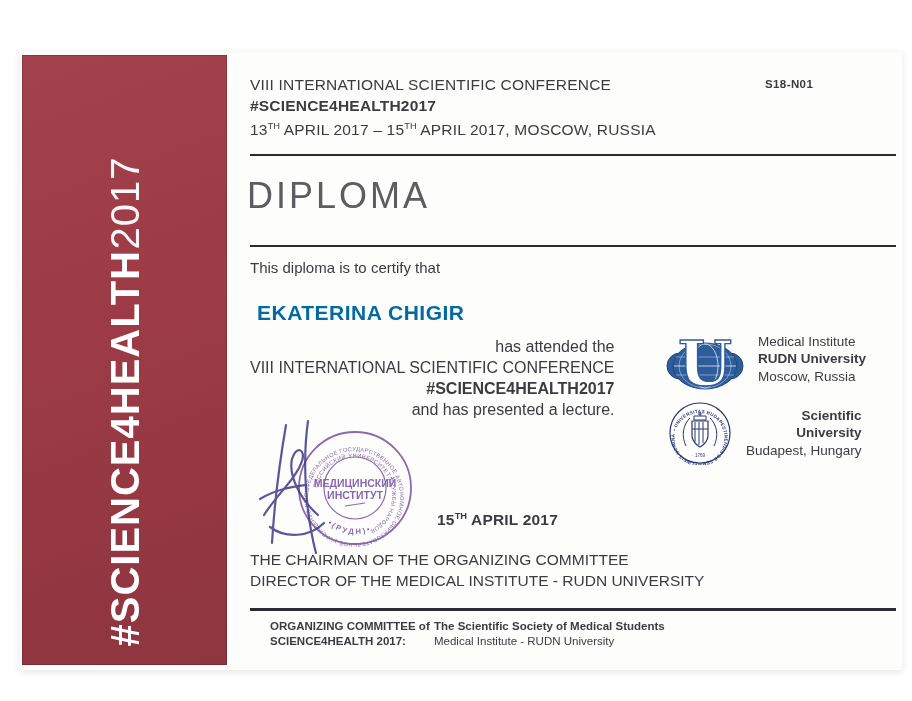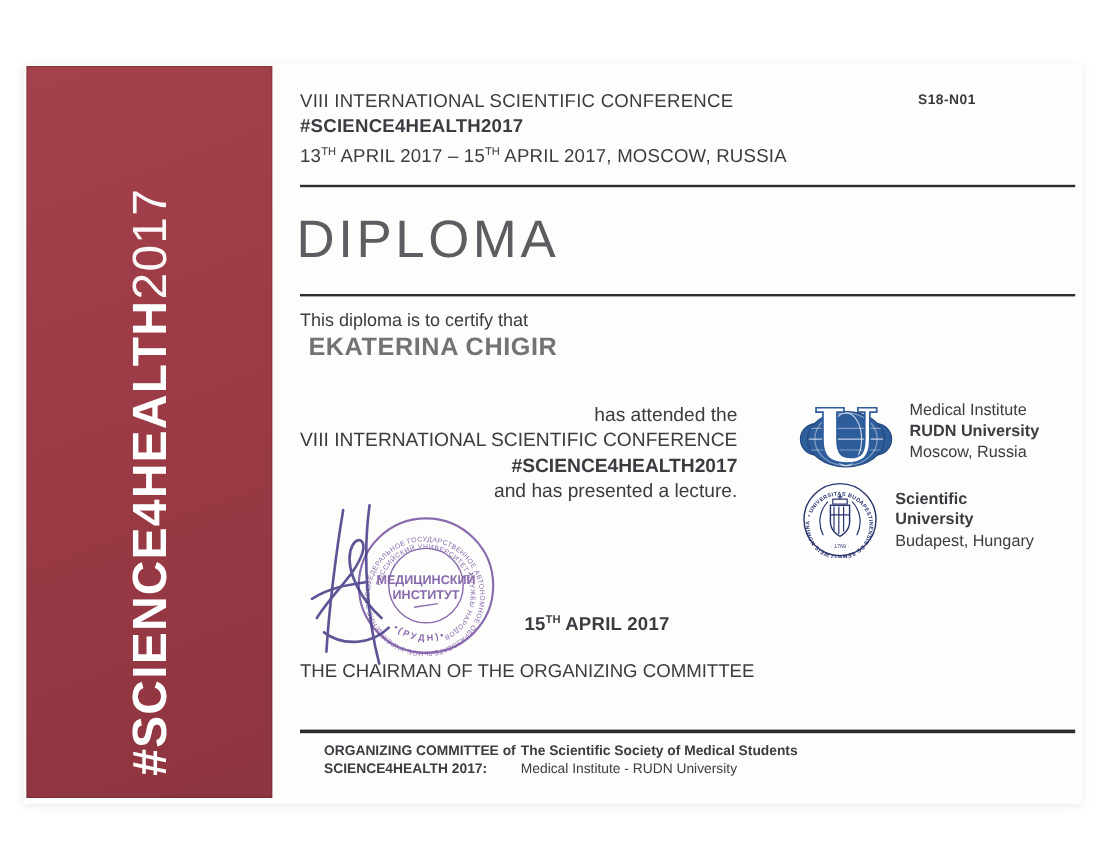--- a/index.html
+++ b/index.html
@@ -16,33 +16,33 @@
                color:#ffffff;font-size:40px;letter-spacing:1px;line-height:1;}
   .banner-text .bh{font-weight:700;}
   .banner-text .by{font-weight:400;opacity:.96;}
   
   .hdr{position:absolute;left:250px;top:74px;font-size:15.5px;line-height:21px;letter-spacing:.2px;}
   .hdr .b{font-weight:700;}
   .code{position:absolute;left:765px;top:78px;font-size:11.5px;font-weight:700;letter-spacing:.4px;}
   sup{font-size:60%;vertical-align:super;letter-spacing:0;}
   .rule{position:absolute;left:250px;width:646px;height:2px;background:#2c2c31;}
   .r1{top:154px;} .r2{top:245px;} .r3{top:608px;height:2.5px;}
-  .title{position:absolute;left:247px;top:175px;font-size:44px;font-weight:300;
+  .title{position:absolute;left:247px;top:175px;font-size:36px;font-weight:300;
          letter-spacing:3px;color:#5c5c61;}
   .certify-intro{position:absolute;left:250px;top:259px;font-size:15px;}
-  .recipient{position:absolute;left:257px;top:278px;font-size:21px;font-weight:700;
-             letter-spacing:.5px;color:#737373;}
+  .recipient{position:absolute;left:257px;top:301px;font-size:21px;font-weight:700;
+             letter-spacing:.5px;color:#0369a1;}
   .attend{position:absolute;left:250px;top:336px;font-size:16px;line-height:21px;text-align:right;}
   .attend .b{font-weight:700;}
   
   .logo-row{position:absolute;display:flex;align-items:center;}
   .rudn-row{left:666px;top:326px;}
   .semmel-row{left:668px;top:401px;}
   .logo-text{margin-left:14px;font-size:13.5px;line-height:17.5px;}
-  .logo-text .b{font-weight:700;}
+  .logo-text .b{font-weight:700;text-align:right;}
   
   .stampsig{position:absolute;left:252px;top:415px;}
   .issue-date{position:absolute;left:437px;top:511px;font-size:15.5px;letter-spacing:.2px;font-weight:bold;}
   .signatory{position:absolute;left:250px;top:550px;font-size:15.5px;line-height:20.5px;}
   .signatory .b{font-weight:700;}
   
   .fcol{position:absolute;top:619px;font-size:11.5px;line-height:15px;margin-left:20px;}
   .fc1{left:250px;font-weight:700;}
   .fc2{left:414px;}
   .fc3{left:657px;}
@@ -158,20 +158,21 @@
       <path d="M 56,6 C 50,48 54,100 64,138"></path>
       <path d="M 18,112 C 34,124 58,122 72,108"></path>
       <path d="M 8,84 C 24,74 40,72 54,70"></path>
     </g>
   </svg>
 
   <div class="issue-date"><span>15</span><sup>TH</sup><span> APRIL 2017</span></div>
 
   <div class="signatory">
     <div>THE CHAIRMAN OF THE ORGANIZING COMMITTEE</div>
+    <div>DIRECTOR OF THE MEDICAL INSTITUTE - RUDN UNIVERSITY</div>
   </div>
 
   <div class="rule r3"></div>
 
   <div class="fcol fc1">
     <div>ORGANIZING COMMITTEE of</div>
     <div>SCIENCE4HEALTH 2017:</div>
   </div>
   <div class="fcol fc2">
     <div class="b">The Scientific Society of Medical Students</div>

